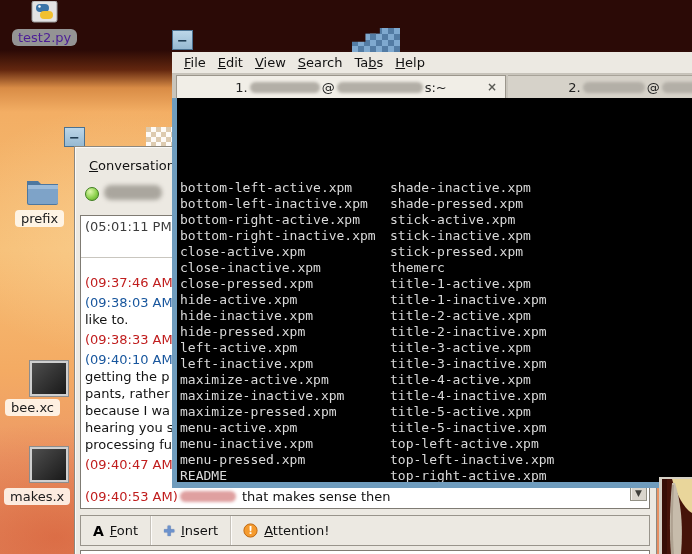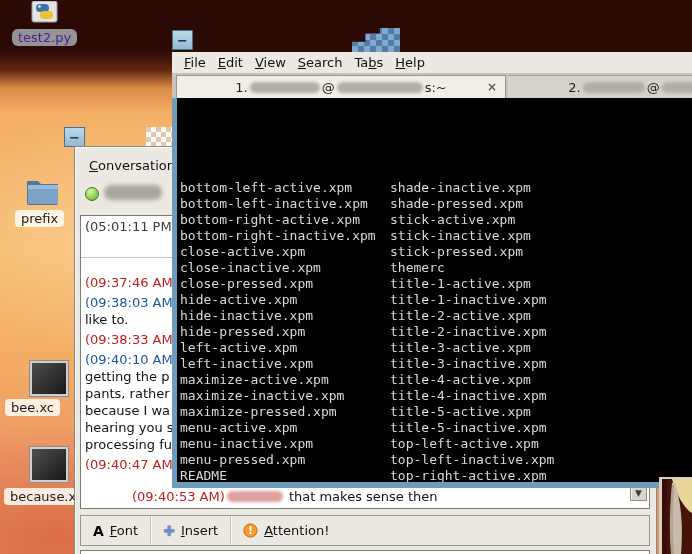--- a/index.html
+++ b/index.html
@@ -47,21 +47,21 @@
     background:#aaa69e;filter:blur(2px);}
   .p-log{position:absolute;left:5px;top:68px;width:570px;height:294px;background:#fff;
     border:1px solid #7f7b73;padding:3px 0 0 4px;font-size:13px;overflow:hidden;}
   .time-first{color:#3c3c3c;line-height:16px;margin-bottom:22px;}
   .sep{border:0;border-top:1px solid #c9c6bf;margin:0 0 16px -4px;}
   .logline{line-height:17px;white-space:nowrap;}
   .logline[data-color="red"]{color:#c01d1d;margin-top:3px;}
   .logline[data-color="blue"]{color:#17569d;margin-top:3px;}
   .logline[data-color="black"]{color:#121212;}
   .last-row{margin-top:15px;white-space:nowrap;line-height:17px;color:#121212;}
-  .last-row .time{color:#c01d1d;margin-left:47px;}
+  .last-row .time{color:#c01d1d;}
   .scroll-btn{position:absolute;right:2px;top:268px;width:17px;height:17px;background:#dad6cd;
     border:1px solid #929084;box-shadow:inset 1px 1px 0 #f4f2ee;display:flex;align-items:center;
     justify-content:center;font-size:9px;color:#3f3f3a;}
   .p-toolbar{position:absolute;left:5px;top:368px;width:570px;height:31px;background:#ece9e2;
     border:1px solid #98948b;display:flex;align-items:stretch;font-size:13px;color:#111;}
   .tb-item{display:flex;align-items:center;gap:6px;padding:0 12px;border-right:1px solid #c6c2ba;
     box-shadow:1px 0 0 #fdfcfa;}
   .tb-item:last-child{border-right:0;box-shadow:none;}
   .font-a{font-weight:bold;font-size:14px;color:#000;}
   .plus{color:#6c92cc;font-weight:bold;font-size:14px;text-shadow:0 0 1px #33589b;}
@@ -111,21 +111,21 @@
     <path d="M2,6 h11 l3,3 h17 v19 a2,2 0 0 1 -2,2 h-27 a2,2 0 0 1 -2,-2 z" fill="#4d779f"></path>
     <rect x="3" y="10" width="30" height="19" rx="1.5" fill="#7ea3c8"></rect>
     <rect x="3" y="10" width="30" height="4" fill="#9cbbd9"></rect>
   </svg>
   <div class="icon-label" style="left:15px;top:210px">prefix</div>
 
   <div class="thumb" style="left:30px;top:361px"></div>
   <div class="icon-label" style="left:5px;top:399px">bee.xc</div>
 
   <div class="thumb" style="left:30px;top:447px"></div>
-  <div class="icon-label" style="left:4px;top:488px">because.x</div>
+  <div class="icon-label" style="left:4px;top:488px">makes.x</div>
 
   <div class="win-btn" style="left:64px;top:127px;z-index:1">−</div>
   <div class="mosaic light" style="left:146px;top:127px;width:36px;height:21px;z-index:1"></div>
 
   <div id="pidgin" class="abs">
     <div class="p-menubar">
 
     <span class="mitem"><u>C</u>onversation</span>
       </div>
     <div class="p-tab-status"></div>

